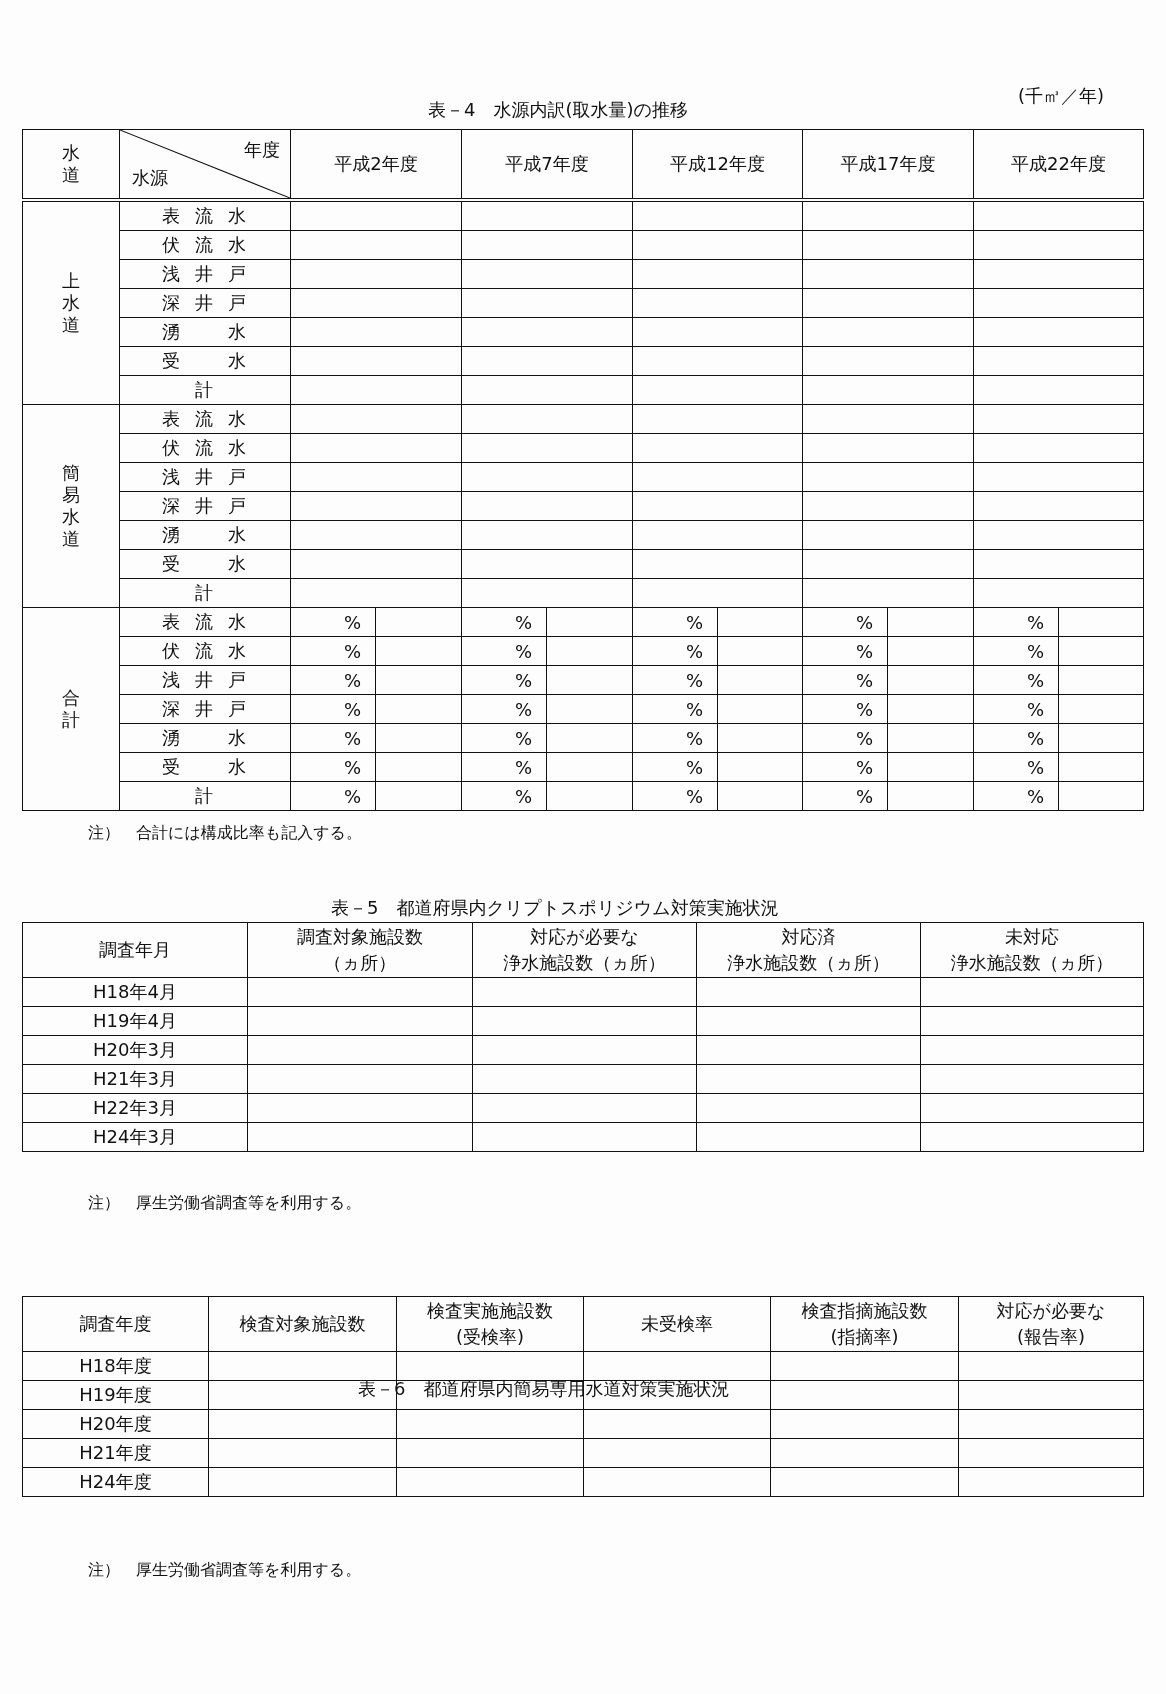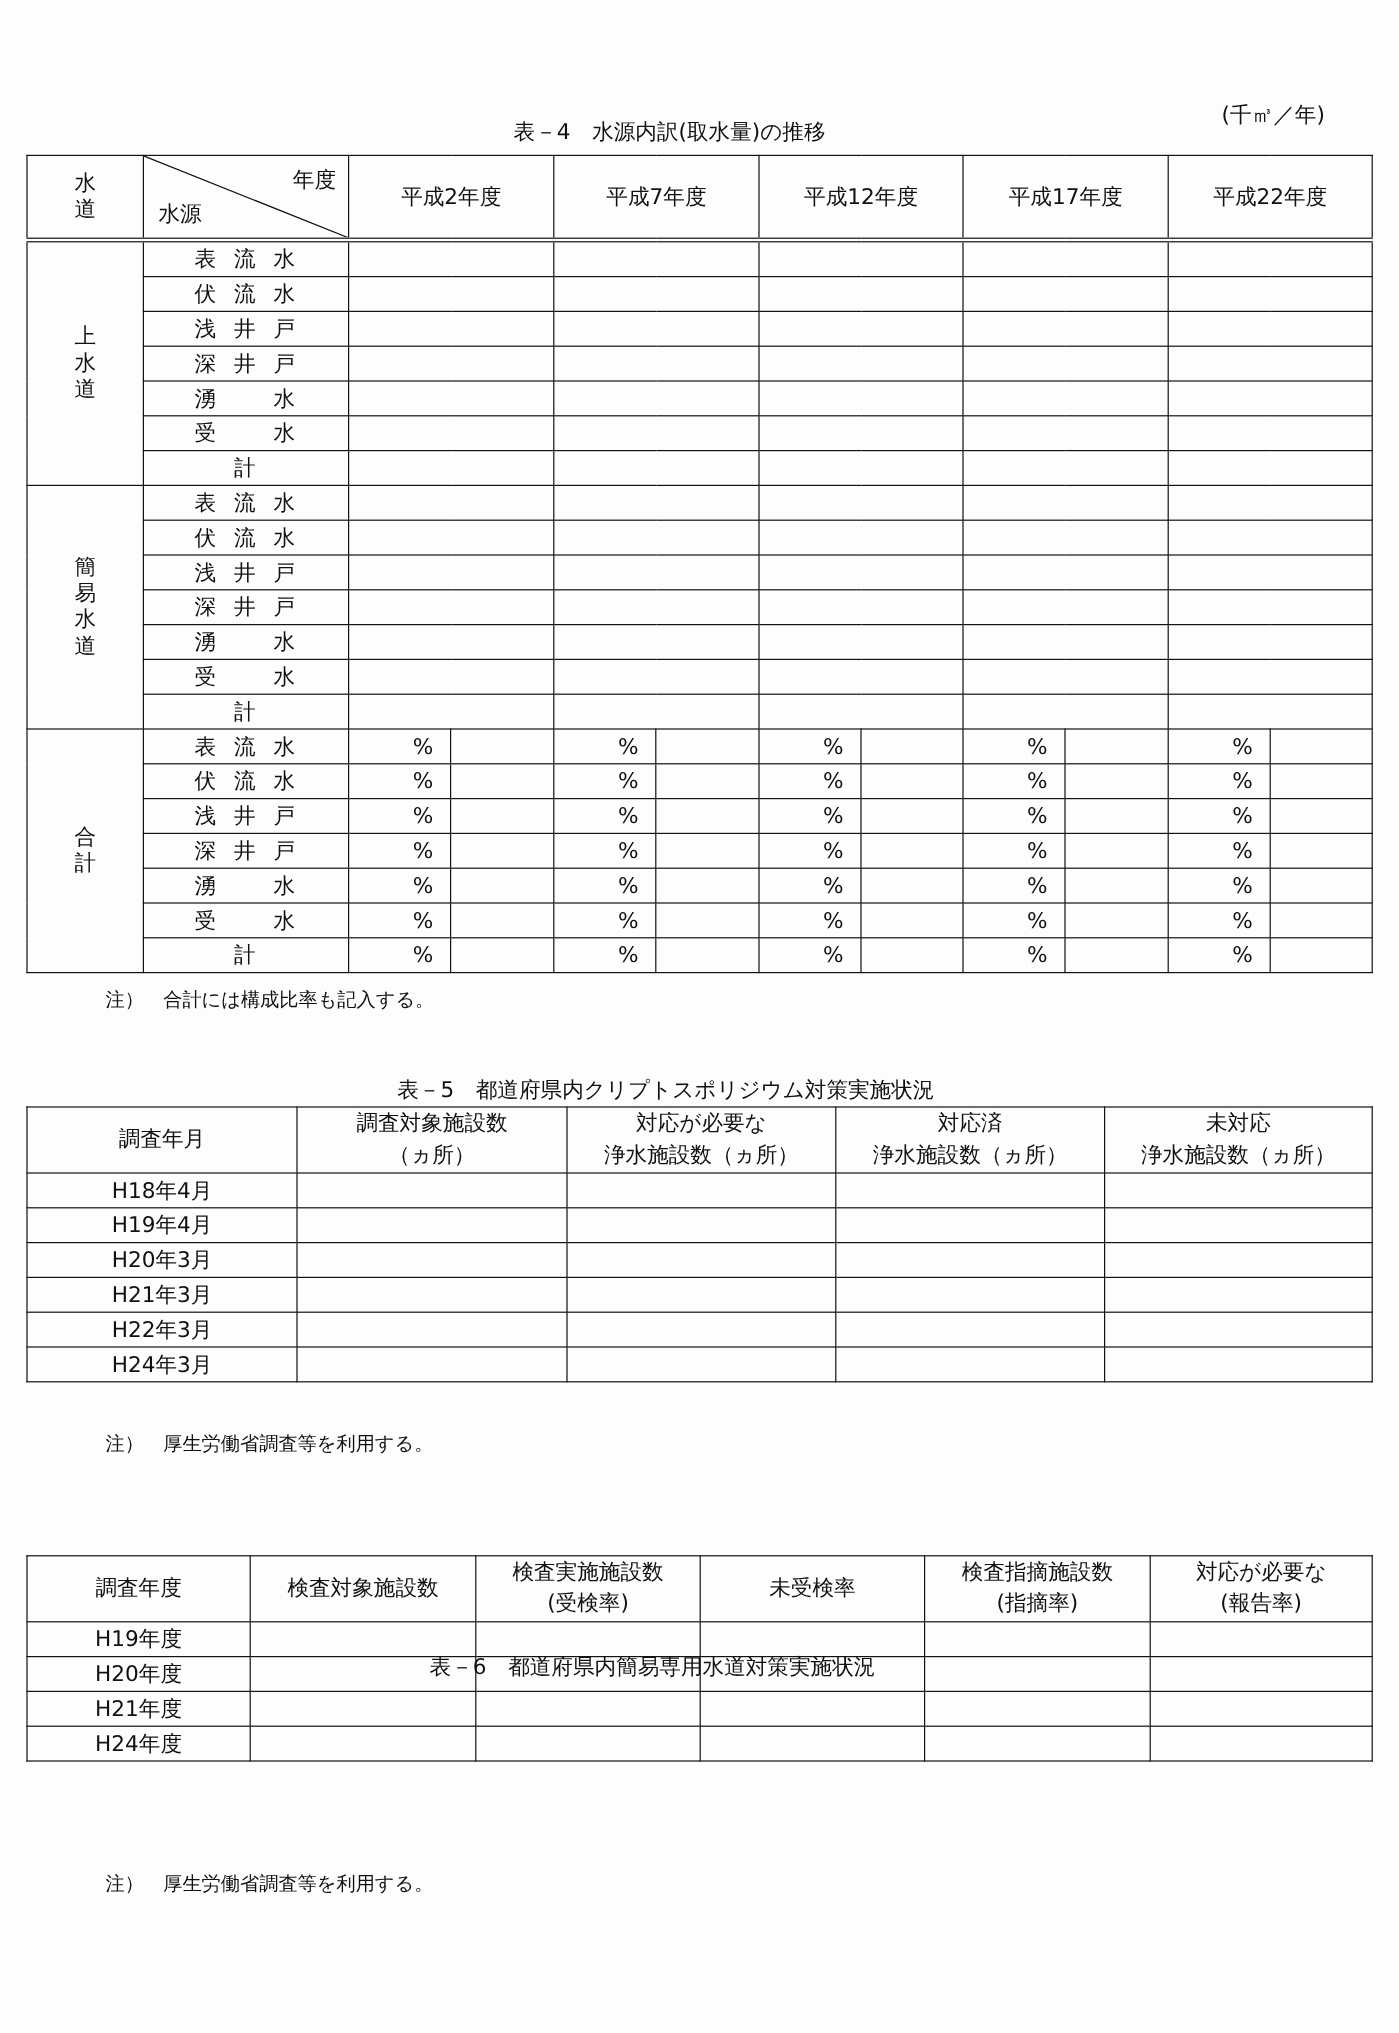--- a/index.html
+++ b/index.html
@@ -362,20 +362,28 @@
   </colgroup>
   <tbody id="t6body">
     <tr class="hdr" id="t6hdr">
         <td><span>調査年度</span></td>
         <td><span>検査対象施設数</span></td>
         <td><span>検査実施施設数</span><br><span>(受検率)</span></td>
         <td><span>未受検率</span></td>
         <td><span>検査指摘施設数</span><br><span>(指摘率)</span></td>
         <td><span>対応が必要な</span><br><span>(報告率)</span></td>
       </tr>
+  <tr>
+        <td>H18年度</td>
+        <td></td>
+        <td></td>
+        <td></td>
+        <td></td>
+        <td></td>
+      </tr>
       <tr>
         <td>H19年度</td>
         <td></td>
         <td></td>
         <td></td>
         <td></td>
         <td></td>
       </tr>
       <tr>
         <td>H20年度</td>

